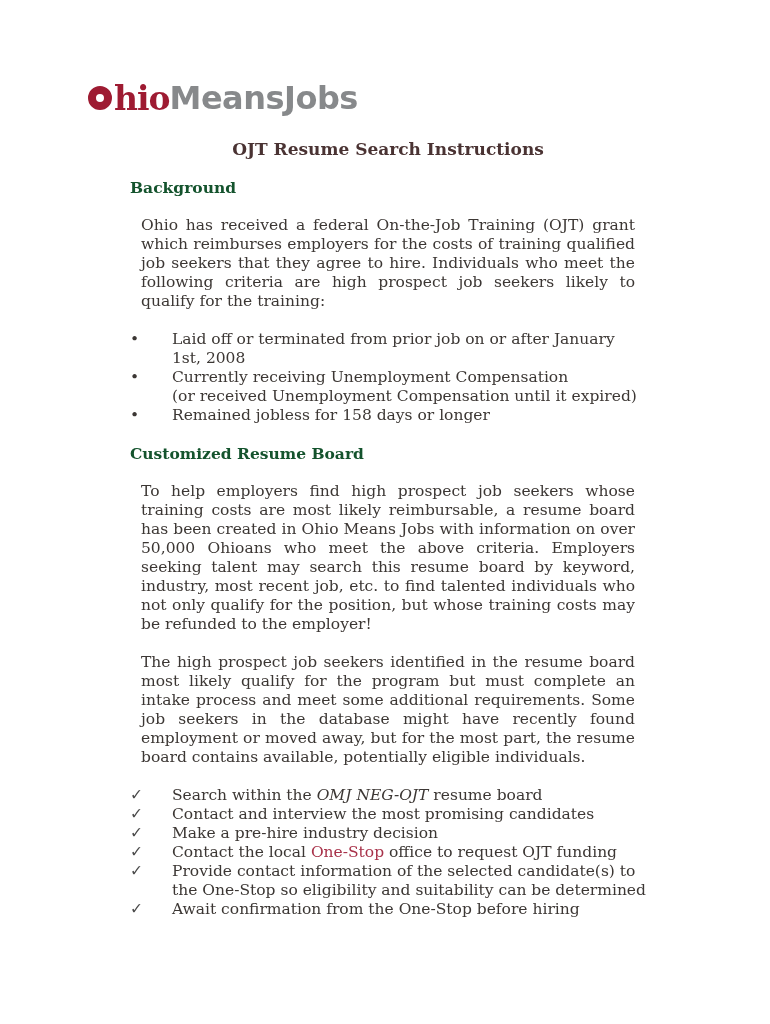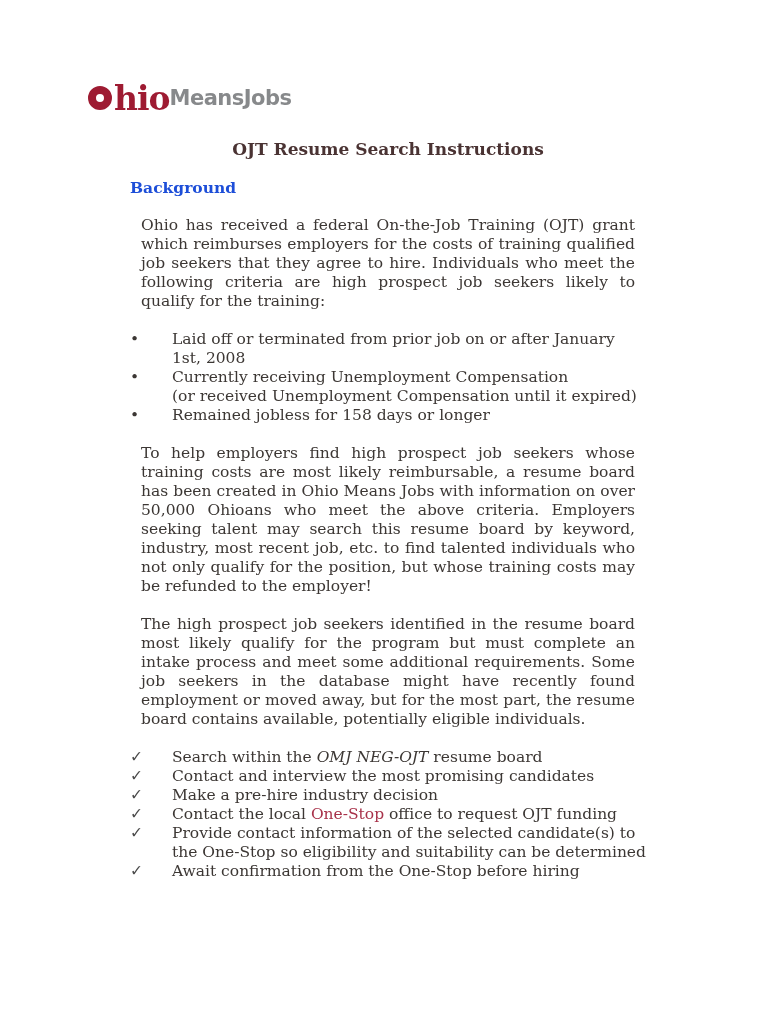--- a/index.html
+++ b/index.html
@@ -39,37 +39,37 @@
   .logo-hio {
     font-family: "DejaVu Serif", serif;
     font-weight: bold;
     font-size: 33px;
     color: #9e1b32;
     letter-spacing: -1px;
   }
   .logo-suffix {
     font-family: "DejaVu Sans", sans-serif;
     font-weight: bold;
-    font-size: 21px;
+    font-size: 32px;
     color: #87898b;
     letter-spacing: -0.5px;
   }
 
   
   .doc-title {
     text-align: center;
     font-weight: bold;
     font-size: 17px;
     color: #4a3333;
     margin: 12px 0 19px 0;
   }
   .section-heading {
     font-weight: bold;
     font-size: 15.5px;
-    color: #1d4ed8;
+    color: #14532d;
     margin: 19px 0 19px 0;
   }
 
   
   .para {
     text-align: justify;
     margin: 19px 11px;
   }
 
   
@@ -125,20 +125,21 @@
       <span class="list-marker">•</span>
       <span class="list-text">Currently receiving Unemployment Compensation
 (or received Unemployment Compensation until it expired)</span>
     </div>
     <div class="list-row">
       <span class="list-marker">•</span>
       <span class="list-text">Remained jobless for 158 days or longer</span>
     </div>
   </div>
 
+  <div class="section-heading">Customized Resume Board</div>
 
   <p class="para">To help employers find high prospect job seekers whose training costs are most likely reimbursable, a resume board has been created in Ohio Means Jobs with information on over 50,000 Ohioans who meet the above criteria. Employers seeking talent may search this resume board by keyword, industry, most recent job, etc. to find talented individuals who not only qualify for the position, but whose training costs may be refunded to the employer!</p>
 
   <p class="para">The high prospect job seekers identified in the resume board most likely qualify for the program but must complete an intake process and meet some additional requirements.  Some job seekers in the database might have recently found employment or moved away, but for the most part, the resume board contains available, potentially eligible individuals.</p>
 
 
 
   <div class="list">
     <div class="list-row">
       <span class="check-marker">✓</span>

